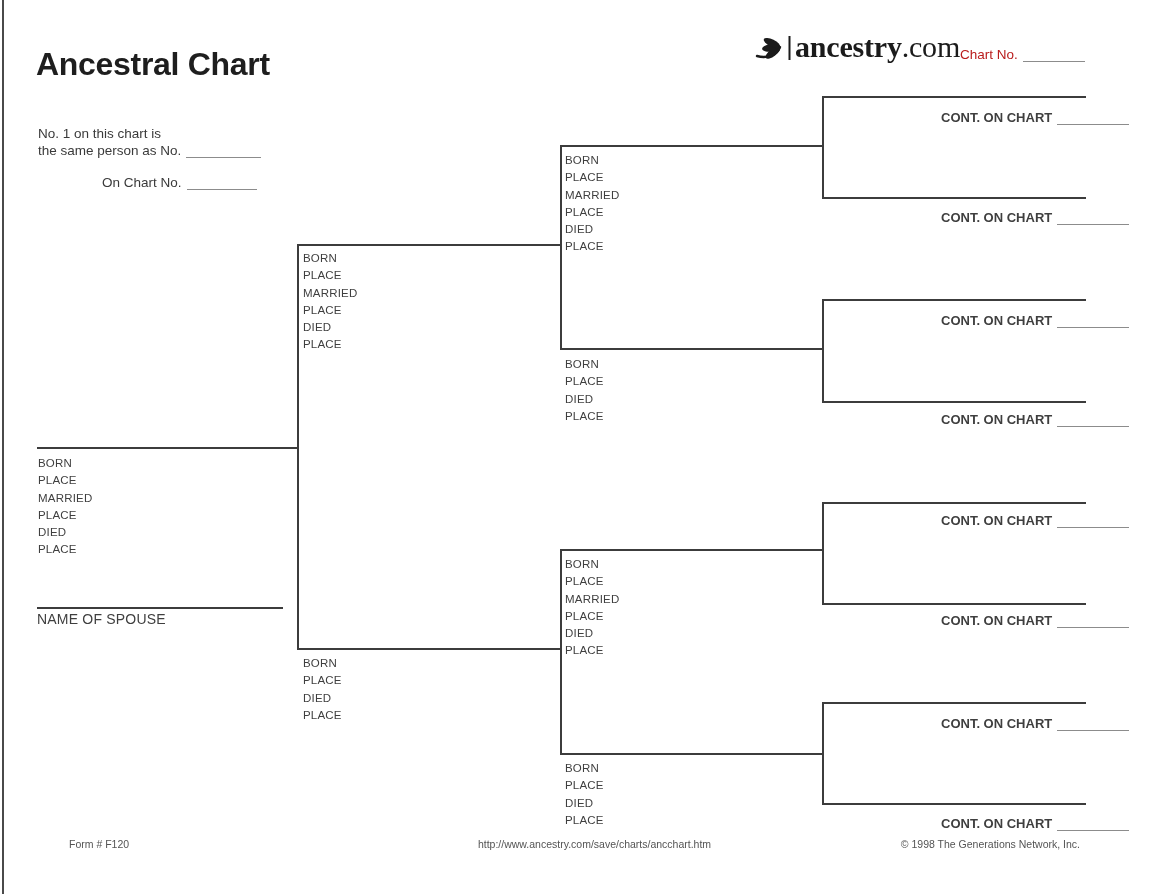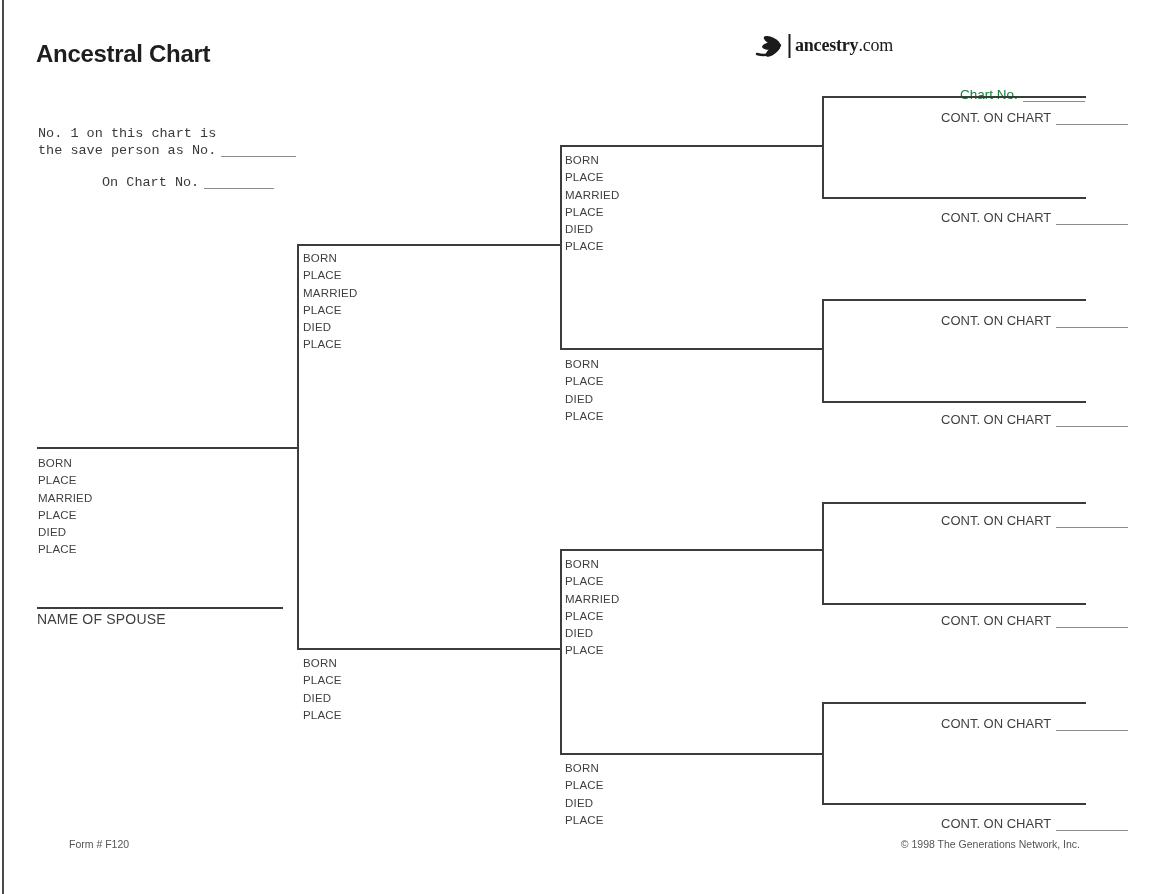--- a/index.html
+++ b/index.html
@@ -4,36 +4,36 @@
 <style>
   html,body{margin:0;padding:0;background:#fff;}
   #page{
     position:relative;width:1157px;height:894px;background:#ffffff;overflow:hidden;
     font-family:"Liberation Sans","DejaVu Sans",sans-serif;color:#3f3f3f;
   }
   .edge-line{position:absolute;background:#4a4a4a;}
   .hline{position:absolute;height:2px;background:#3c3c3c;}
   .vline{position:absolute;width:2px;background:#3c3c3c;}
   .title{
-    position:absolute;left:36px;top:40px;font-size:24px;font-weight:800;
+    position:absolute;left:36px;top:46px;font-size:32px;font-weight:800;
     color:#1e1e1e;letter-spacing:-0.3px;
   }
   .logo{position:absolute;left:753px;top:30px;display:flex;align-items:center;}
   .logo svg{display:block;margin-right:2px;}
-  .logo-text{font-family:"Liberation Serif","DejaVu Serif",serif;font-size:18px;color:#1b1b1b;letter-spacing:-0.2px;}
+  .logo-text{font-family:"Liberation Serif","DejaVu Serif",serif;font-size:30px;color:#1b1b1b;letter-spacing:-0.2px;}
   .logo-name{font-weight:700;}
-  .chart-no{position:absolute;left:960px;top:47px;font-size:13.5px;color:#15803d;white-space:nowrap;margin-top:40px;}
-  .ref-line{position:absolute;font-size:13.5px;color:#3a3a3a;white-space:nowrap;font-family:Liberation Mono, monospace;}
+  .chart-no{position:absolute;left:960px;top:47px;font-size:13.5px;color:#b91c1c;white-space:nowrap;}
+  .ref-line{position:absolute;font-size:13.5px;color:#3a3a3a;white-space:nowrap;}
   .blank{display:inline-block;border-bottom:1.4px solid #8c8c8c;height:12px;vertical-align:-3px;margin-left:5px;}
   .fields{
     position:absolute;font-size:11.5px;line-height:17.3px;color:#3f3f3f;
     white-space:pre-line;letter-spacing:0.2px;
   }
   .spouse-label{position:absolute;left:37px;top:611px;font-size:14px;letter-spacing:0.2px;color:#3f3f3f;}
-  .cont{position:absolute;left:941px;font-size:13px;color:#3f3f3f;white-space:nowrap;}
+  .cont{position:absolute;left:941px;font-size:13px;color:#3f3f3f;white-space:nowrap;font-weight:bold;}
   .footer-text{position:absolute;font-size:10.5px;color:#545454;white-space:nowrap;padding-left:32px;}
 </style>
 </head>
 <body>
 
 <div id="page">
 
   <div class="edge-line" style="left:2px;top:0;width:2px;height:894px;"></div>
 
   <div class="title">Ancestral Chart</div>
@@ -50,21 +50,21 @@
     </svg>
     <span class="logo-text"><span class="logo-name">ancestry</span><span>.com</span></span>
   </div>
 
   <div class="chart-no">
     <span>Chart No.</span><span class="blank" style="width:62px;"></span>
   </div>
 
   <div class="ref-line" style="left:38px;top:126px;">No. 1 on this chart is</div>
   <div class="ref-line" style="left:38px;top:143px;">
-    <span>the save person as No.</span><span class="blank" style="width:75px;"></span>
+    <span>the same person as No.</span><span class="blank" style="width:75px;"></span>
   </div>
   <div class="ref-line" style="left:102px;top:175px;">
     <span>On Chart No.</span><span class="blank" style="width:70px;"></span>
   </div>
 
   <div class="hline" style="left:37px;top:447px;width:260px;"></div>
   <div class="fields" style="left:38px;top:455px;">BORN
 PLACE
 MARRIED
 PLACE
@@ -134,15 +134,16 @@
   <div class="cont" style="top:110px;"><span>CONT. ON CHART</span><span class="blank" style="width:72px;"></span></div>
   <div class="cont" style="top:210px;"><span>CONT. ON CHART</span><span class="blank" style="width:72px;"></span></div>
   <div class="cont" style="top:313px;"><span>CONT. ON CHART</span><span class="blank" style="width:72px;"></span></div>
   <div class="cont" style="top:412px;"><span>CONT. ON CHART</span><span class="blank" style="width:72px;"></span></div>
   <div class="cont" style="top:513px;"><span>CONT. ON CHART</span><span class="blank" style="width:72px;"></span></div>
   <div class="cont" style="top:613px;"><span>CONT. ON CHART</span><span class="blank" style="width:72px;"></span></div>
   <div class="cont" style="top:716px;"><span>CONT. ON CHART</span><span class="blank" style="width:72px;"></span></div>
   <div class="cont" style="top:816px;"><span>CONT. ON CHART</span><span class="blank" style="width:72px;"></span></div>
 
   <div class="footer-text" style="left:37px;top:838px;">Form # F120</div>
+  <div class="footer-text" style="left:0;right:0;top:838px;text-align:center;">http://www.ancestry.com/save/charts/ancchart.htm</div>
   <div class="footer-text" style="right:77px;top:838px;">© 1998 The Generations Network, Inc.</div>
 
 </div>
 
 </body></html>

